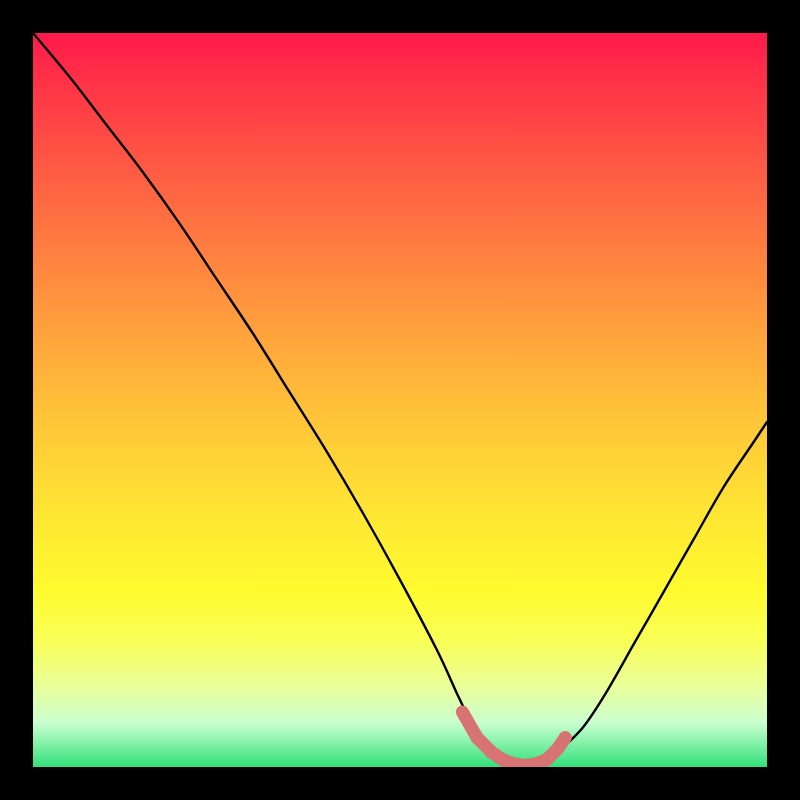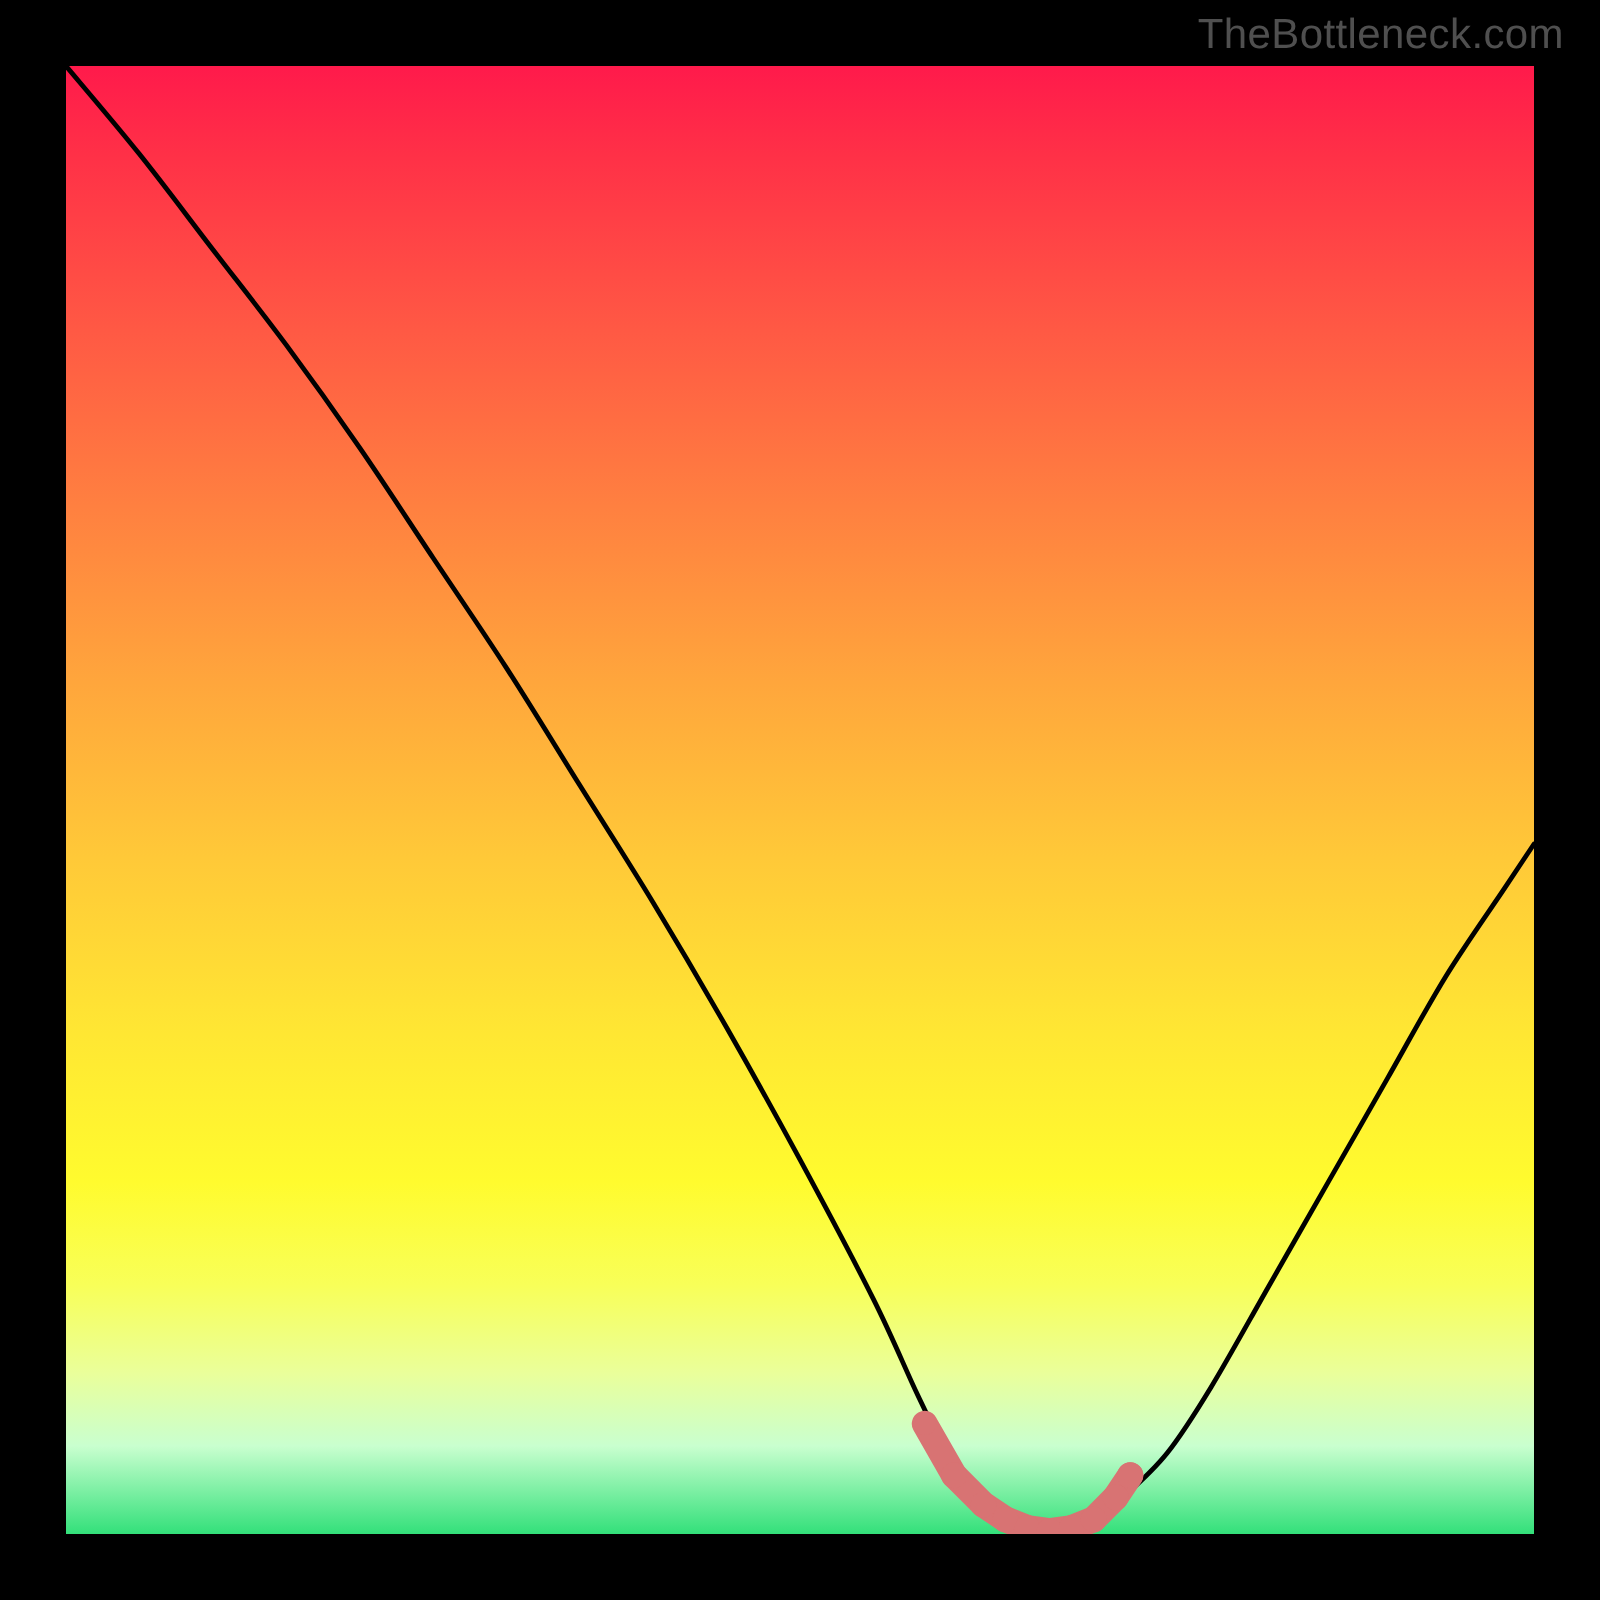--- a/index.html
+++ b/index.html
@@ -49,21 +49,20 @@
     position: absolute;
     inset: 0;
     width: 100%;
     height: 100%;
   }
 </style>
 </head>
 <body>
 
 <div class="container">
-  <div class="watermark">TheBottleneck.com</div>
   <div class="plot-area">
     <div class="gradient-bg"></div>
     <svg class="curve" viewBox="0 0 734 734" preserveAspectRatio="none">
       <path d="M 0 0 C 6.12 7.34, 24.47 28.75, 36.70 44.04 C 48.93 59.33, 61.17 75.85, 73.40 91.75 C 85.63 107.65, 97.87 122.94, 110.10 139.46 C 122.33 155.97, 134.57 173.10, 146.80 190.84 C 159.03 208.58, 171.27 227.54, 183.50 245.89 C 195.73 264.24, 207.97 281.98, 220.20 300.94 C 232.43 319.90, 244.67 340.09, 256.90 359.66 C 269.13 379.23, 281.37 398.19, 293.60 418.38 C 305.83 438.56, 318.07 459.36, 330.30 480.77 C 342.53 502.18, 354.77 524.20, 367.00 546.83 C 379.23 569.46, 393.91 596.99, 403.70 616.56 C 413.49 636.13, 419.60 651.42, 425.72 664.27 C 431.84 677.12, 435.51 685.07, 440.40 693.63 C 445.29 702.19, 450.19 710.14, 455.08 715.65 C 459.97 721.15, 464.87 723.97, 469.76 726.66 C 474.65 729.35, 479.55 730.94, 484.44 731.80 C 489.33 732.65, 494.23 732.65, 499.12 731.80 C 504.01 730.94, 508.91 729.35, 513.80 726.66 C 518.69 723.97, 522.36 721.15, 528.48 715.65 C 534.60 710.14, 543.16 702.80, 550.50 693.63 C 557.84 684.46, 563.96 674.67, 572.52 660.60 C 581.08 646.53, 592.09 626.35, 601.88 609.22 C 611.67 592.09, 621.45 574.97, 631.24 557.84 C 641.03 540.71, 650.81 523.59, 660.60 506.46 C 670.39 489.33, 680.17 470.98, 689.96 455.08 C 699.75 439.18, 711.98 422.05, 719.32 411.04 C 726.66 400.03, 731.55 392.69, 734.00 389.02" id="main-curve" fill="none" stroke="#000" stroke-width="2.4" stroke-linecap="round" stroke-linejoin="round"></path>
       <g id="highlight-dots">
           <path d="M 429.39 678.95 L 444.07 704.64 L 458.75 719.32 L 469.76 726.66 L 480.77 731.06 L 491.78 732.53 L 502.79 731.06 L 513.80 726.66 L 524.81 715.65 L 532.15 704.64" fill="none" stroke="#d87373" stroke-width="13" stroke-linecap="round" stroke-linejoin="round"></path>
           <circle cx="429.39" cy="678.95" r="5.5" fill="#d87373"></circle>
           <circle cx="444.07" cy="704.64" r="6.5" fill="#d87373"></circle>
           <circle cx="458.75" cy="719.32" r="6.5" fill="#d87373"></circle>
           <circle cx="469.76" cy="726.66" r="6.5" fill="#d87373"></circle>

